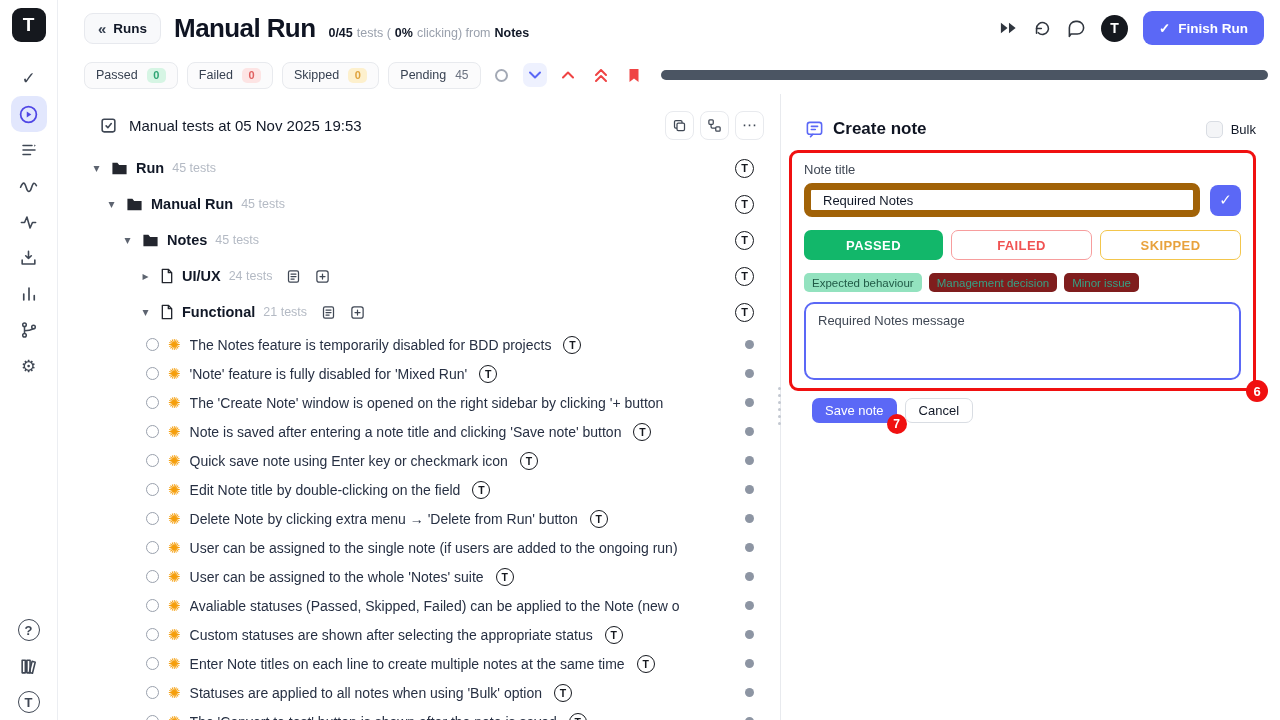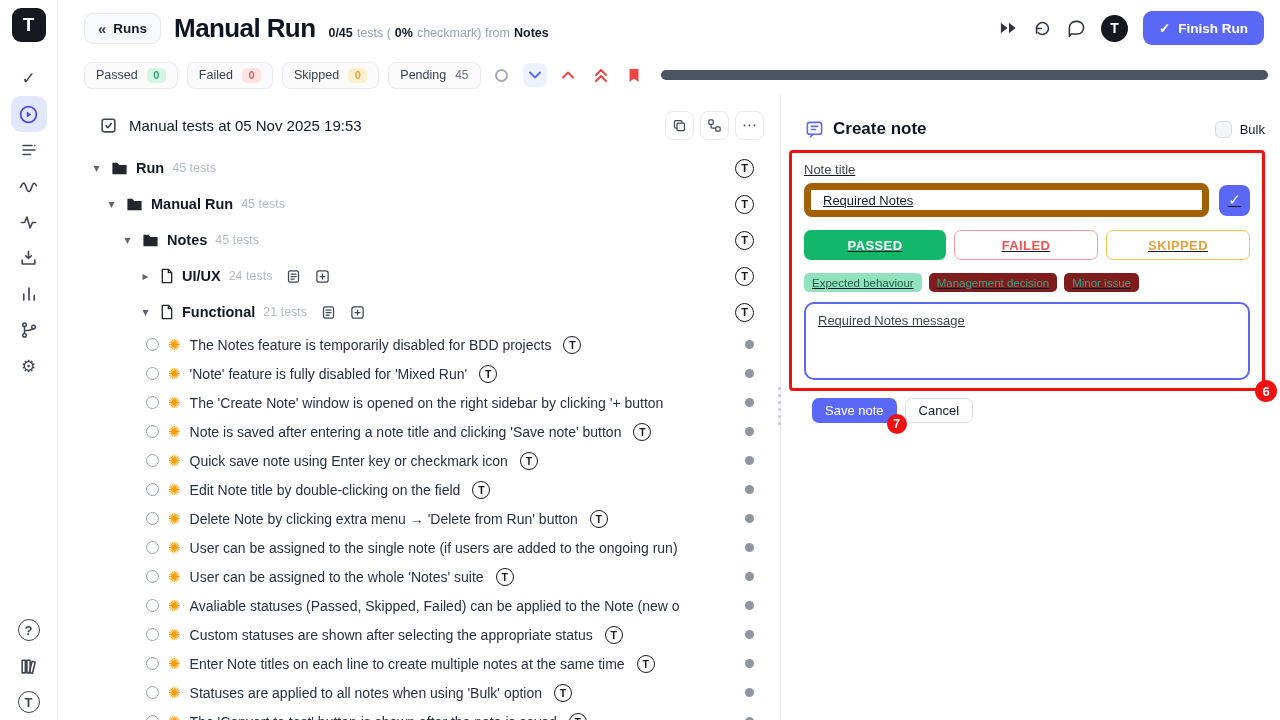--- a/index.html
+++ b/index.html
@@ -71,29 +71,29 @@
   .t-badge.small { width:18px; height:18px; font-size:10.5px; margin-left:3px; }
 
   .test-row { display:flex; align-items:center; height:29px; gap:9px; padding-left:88px; padding-right:26px;
     font-size:14px; color:#273043; cursor:pointer; }
   .radio { width:13px; height:13px; border-radius:50%; border:1.7px solid #9aa1ad; flex-shrink:0; background:#fff; }
   .burst { color:#f59e0b; font-size:15px; line-height:1; flex-shrink:0; }
   .test-text { white-space:nowrap; overflow:hidden; }
   .dot { width:9px; height:9px; border-radius:50%; background:#8d95a3; margin-left:auto; flex-shrink:0; }
 
   
-  .right-panel { flex:1; border-left:1px solid #e8eaee; position:relative; padding:22px 15px 0 8px; min-width:0; }
+  .right-panel { flex:1; border-left:1px solid #e8eaee; position:relative; padding:22px 24px 0 8px; min-width:0; }
   .resizer { position:absolute; left:-3px; top:293px; display:flex; flex-direction:column; gap:4px; }
   .resizer i { width:3px; height:3px; border-radius:50%; background:#c3c8d1; }
   .panel-head { display:flex; align-items:center; gap:9px; height:26px; margin:0 0 8px 16px; }
   .panel-title { font-size:17px; font-weight:800; color:#0f1422; }
   .bulk { margin-left:auto; display:flex; align-items:center; gap:8px; font-size:13px; color:#111827; cursor:pointer; }
   .checkbox { width:17px; height:17px; border-radius:5px; border:1px solid #d9dde3; background:#f4f5f7; }
 
-  .anno-box { position:relative; border:3px solid #f01010; border-radius:4px; padding:9px 12px 8px 12px;text-decoration:underline; }
+  .anno-box { position:relative; border:3px solid #f01010; border-radius:9px; padding:9px 12px 8px 12px; }
   .field-label { font-size:13px; color:#3f4754; margin-bottom:6px; }
   .title-row { display:flex; align-items:center; gap:10px; margin-bottom:13px; }
   .note-input { flex:1; height:34px; border:7px solid #a16207; border-radius:8px; padding:0 12px;
     font-size:13px; color:#111827; font-family:inherit; outline:none; min-width:0; }
   .check-btn { width:31px; height:31px; border-radius:8px; background:#5b68f6; color:#fff; border:none;
     font-size:15px; display:flex; align-items:center; justify-content:center; cursor:pointer; flex-shrink:0; }
   .status-row { display:flex; gap:8px; margin-bottom:13px; }
   .status-btn { flex:1; height:30px; border-radius:7px; font-size:13px; font-weight:800; letter-spacing:.4px;
     display:flex; align-items:center; justify-content:center; cursor:pointer; }
   .status-passed { background:#12b76a; color:#fff; border:none; }
@@ -190,21 +190,21 @@
     <div class="topbar">
       <button class="btn-back">
         <span class="bb">«</span>
         <span>Runs</span>
       </button>
       <div class="page-title">Manual Run</div>
       <div class="subtitle">
         <b>0/45</b>
         <span>tests (</span>
         <b>0%</b>
-        <span>checkmark) from</span>
+        <span>clicking) from</span>
         <b>Notes</b>
       </div>
       <div class="topbar-right">
         <span class="tb-icon">
           <svg width="19" height="14" viewBox="0 0 20 14">
               <path d="M2 1.5l7 5.5-7 5.5zM10.5 1.5l7 5.5-7 5.5z" fill="#30363f"></path>
             </svg>
         </span>
         <span class="tb-icon">
           <svg width="19" height="19" viewBox="0 0 24 24" fill="none" stroke="#30363f" stroke-width="2" stroke-linecap="round">

